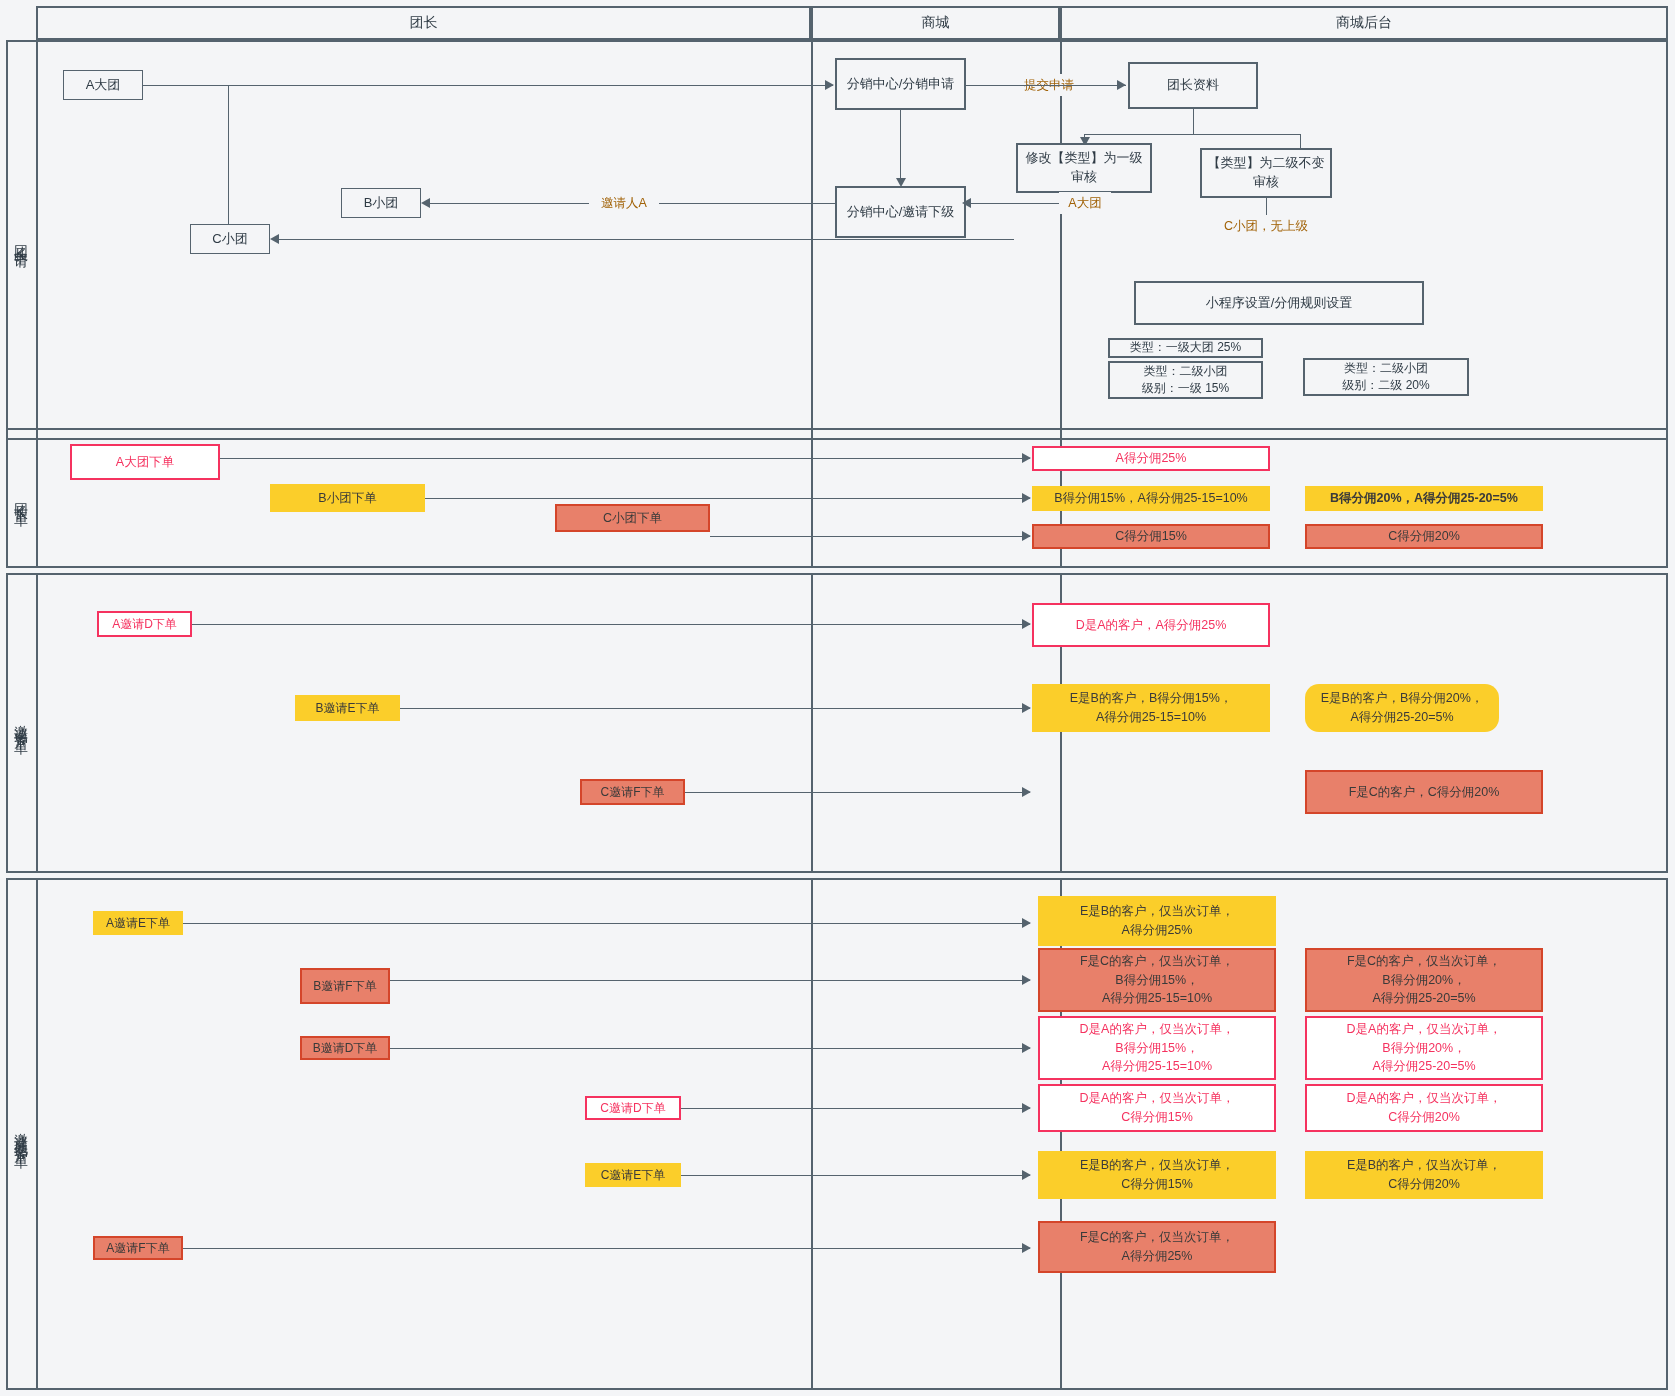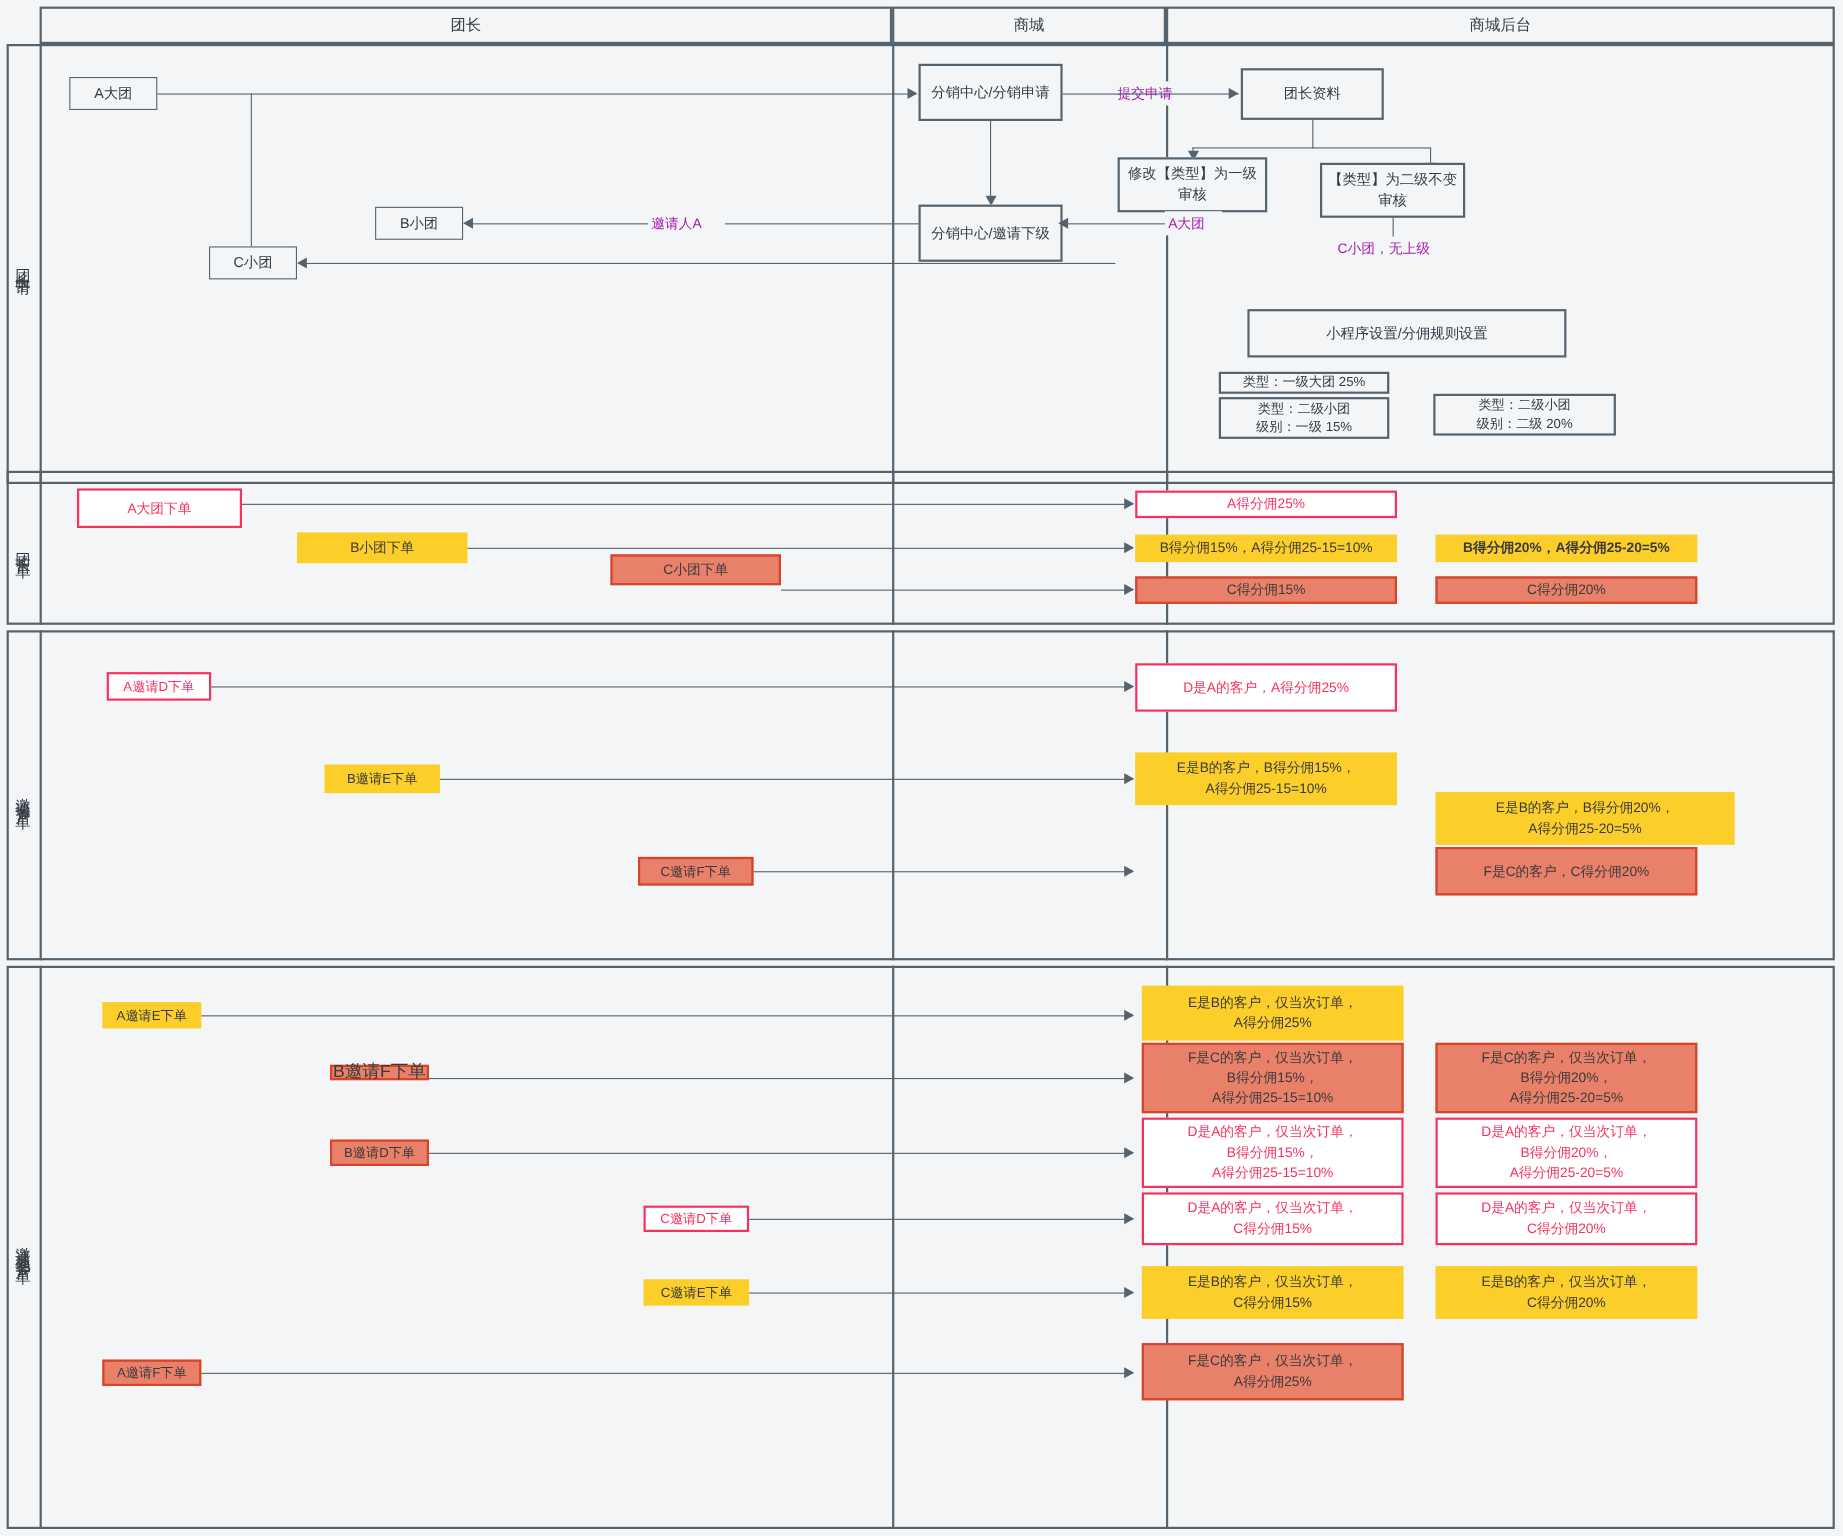--- a/index.html
+++ b/index.html
@@ -13,21 +13,21 @@
   .hdr{border:2px solid #55636e;background:#f4f5f7;display:flex;align-items:center;justify-content:center;
        font-size:14px;color:#2f3b45;}
   .lane-label{display:flex;align-items:center;justify-content:center;text-align:center;
        font-size:14px;color:#2f3b45;line-height:1.35;}
   .lane-label span{writing-mode:vertical-rl;text-orientation:upright;letter-spacing:3px;}
 
   
   .pbox{border:2px solid #55636e;background:#f4f5f7;display:flex;align-items:center;justify-content:center;
         text-align:center;font-size:13px;color:#2f3b45;line-height:1.45;padding:2px 4px;}
   .pbox.thin{border-width:1px;}
-  .edge-label{display:flex;align-items:center;justify-content:flex-start;font-size:12.5px;color:#a21caf;
+  .edge-label{display:flex;align-items:center;justify-content:center;font-size:12.5px;color:#a16207;
         background:#f4f5f7;padding:1px 3px;}
 
   
   .ln{background:#55636e;}
   .lnh{height:1px;}
   .lnv{width:1px;}
   .arrow-r{width:0;height:0;border-top:5px solid transparent;border-bottom:5px solid transparent;
            border-left:9px solid #55636e;}
   .arrow-l{width:0;height:0;border-top:5px solid transparent;border-bottom:5px solid transparent;
            border-right:9px solid #55636e;}
@@ -223,21 +223,21 @@
 
   <div class="abs cbox c-yellow nowrap" style="left:295px;top:695px;width:105px;height:26px;font-size:12px;">
     <span>B邀请E下单</span>
   </div>
   <div class="abs ln lnh" style="left:400px;top:708px;width:630px;"></div>
   <div class="abs arrow-r" style="left:1022px;top:703px;"></div>
   <div class="abs cbox c-yellow ml" style="left:1032px;top:684px;width:238px;height:48px;">
     <span>E是B的客户，B得分佣15%，
 A得分佣25-15=10%</span>
   </div>
-  <div class="abs cbox c-yellow ml" style="left:1305px;top:720px;width:272px;height:48px;">
+  <div class="abs cbox c-yellow ml" style="left:1305px;top:684px;width:194px;height:48px;border-radius:14px;">
     <span>E是B的客户，B得分佣20%，
 A得分佣25-20=5%</span>
   </div>
 
   <div class="abs cbox c-orange nowrap" style="left:580px;top:779px;width:105px;height:26px;font-size:12px;">
     <span>C邀请F下单</span>
   </div>
   <div class="abs ln lnh" style="left:685px;top:792px;width:345px;"></div>
   <div class="abs arrow-r" style="left:1022px;top:787px;"></div>
   <div class="abs cbox c-orange nowrap" style="left:1305px;top:770px;width:238px;height:44px;">
@@ -255,21 +255,21 @@
   <div class="abs cbox c-yellow nowrap" style="left:93px;top:911px;width:90px;height:24px;font-size:12px;">
     <span>A邀请E下单</span>
   </div>
   <div class="abs ln lnh" style="left:183px;top:923px;width:847px;"></div>
   <div class="abs arrow-r" style="left:1022px;top:918px;"></div>
   <div class="abs cbox c-yellow ml" style="left:1038px;top:896px;width:238px;height:50px;">
     <span>E是B的客户，仅当次订单，
 A得分佣25%</span>
   </div>
 
-  <div class="abs cbox c-orange nowrap" style="left:300px;top:968px;width:90px;height:14px;font-size:16px;">
+  <div class="abs cbox c-orange nowrap" style="left:300px;top:968px;width:90px;height:36px;font-size:12px;">
     <span>B邀请F下单</span>
   </div>
   <div class="abs ln lnh" style="left:390px;top:980px;width:640px;"></div>
   <div class="abs arrow-r" style="left:1022px;top:975px;"></div>
   <div class="abs cbox c-orange ml" style="left:1038px;top:948px;width:238px;height:64px;">
     <span>F是C的客户，仅当次订单，
 B得分佣15%，
 A得分佣25-15=10%</span>
   </div>
   <div class="abs cbox c-orange ml" style="left:1305px;top:948px;width:238px;height:64px;">

